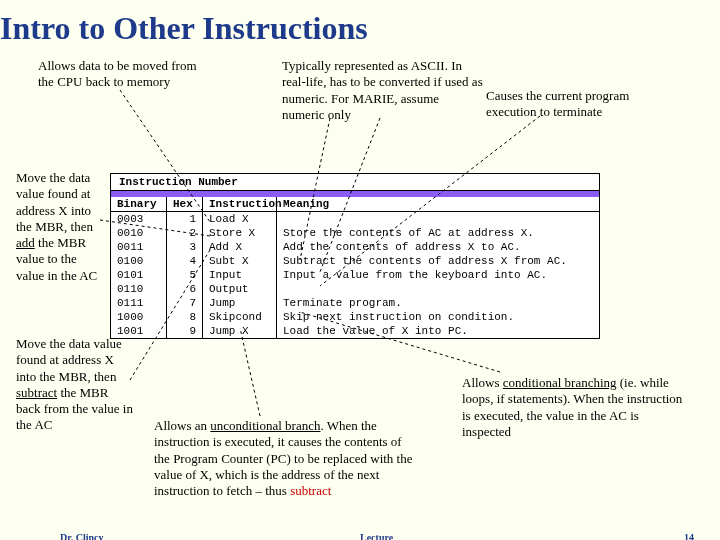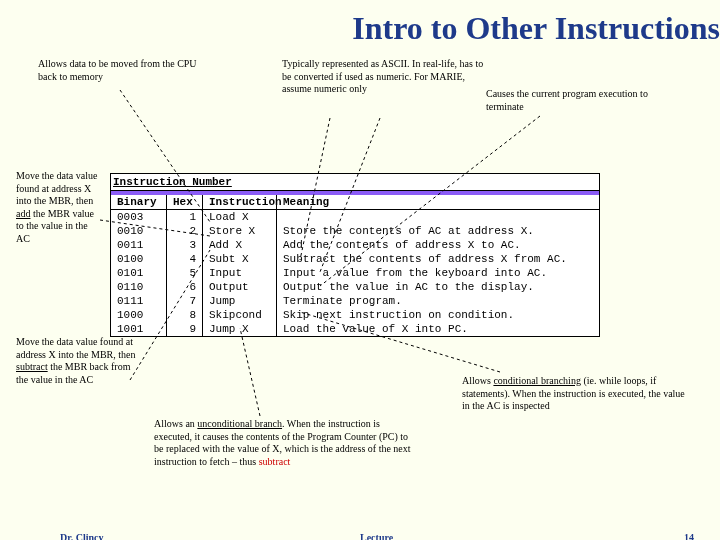--- a/index.html
+++ b/index.html
@@ -5,54 +5,53 @@
   * { box-sizing: border-box; margin: 0; padding: 0; }
   body {
     width: 720px;
     height: 540px;
     background: #fdfff0;
     font-family: "Times New Roman", serif;
     position: relative;
     overflow: hidden;
   }
   .title {
-    text-align: right;
+    text-align: left;
     font-size: 32px;
     color: #1e3a8a;
     font-weight: bold;
     padding-top: 10px;
     padding-bottom: 6px;
   }
   .annotation {
     position: absolute;
-    font-size: 10px;
+    font-size: 13px;
     color: #000;
     line-height: 1.25;
   }
   .table-wrap {
     position: absolute;
     left: 110px;
     top: 173px;
     width: 490px;
     background: #fff;
     border: 1px solid #000;
     font-family: "Courier New", monospace;
     font-size: 11px;
   }
   .th-row {
-    border-top: 4px solid #8b5cf6;
+    border-top: 6px solid #8b5cf6;
     border-bottom: 1px solid #000;
     display: flex;
     font-weight: bold;
   }
   .th-group {
     border-bottom: 1px solid #000;
     font-weight: bold;
-    padding: 2px 2px;
-    text-decoration: underline;
+    padding: 2px 8px;
   }
   .row { display: flex; }
   .c1 { width: 56px; padding: 1px 6px; border-right: 1px solid #000; }
   .c2 { width: 36px; padding: 1px 6px; border-right: 1px solid #000; text-align: right;}
   .c3 { width: 74px; padding: 1px 6px; border-right: 1px solid #000; }
   .c4 { flex: 1; padding: 1px 6px; }
   .th-row .c1, .th-row .c2, .th-row .c3, .th-row .c4 { text-align: left; }
   .footer {
     position: absolute;
     bottom: 8px;
@@ -132,21 +131,20 @@
       <div class="row">
         <div class="c1">0101</div>
         <div class="c2">5</div>
         <div class="c3">Input</div>
         <div class="c4">Input a value from the keyboard into AC.</div>
       </div>
       <div class="row">
         <div class="c1">0110</div>
         <div class="c2">6</div>
         <div class="c3">Output</div>
-        <div class="c4">Output the value in AC to the display.</div>
       </div>
       <div class="row">
         <div class="c1">0111</div>
         <div class="c2">7</div>
         <div class="c3">Jump</div>
         <div class="c4">Terminate program.</div>
       </div>
       <div class="row">
         <div class="c1">1000</div>
         <div class="c2">8</div>

